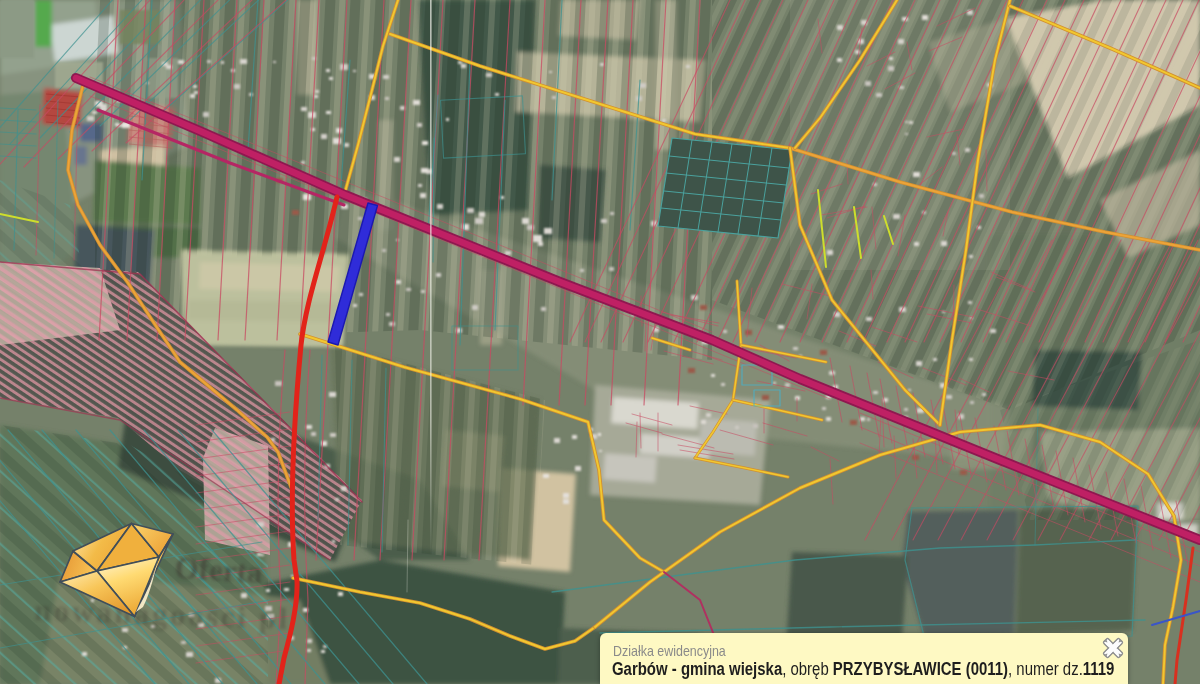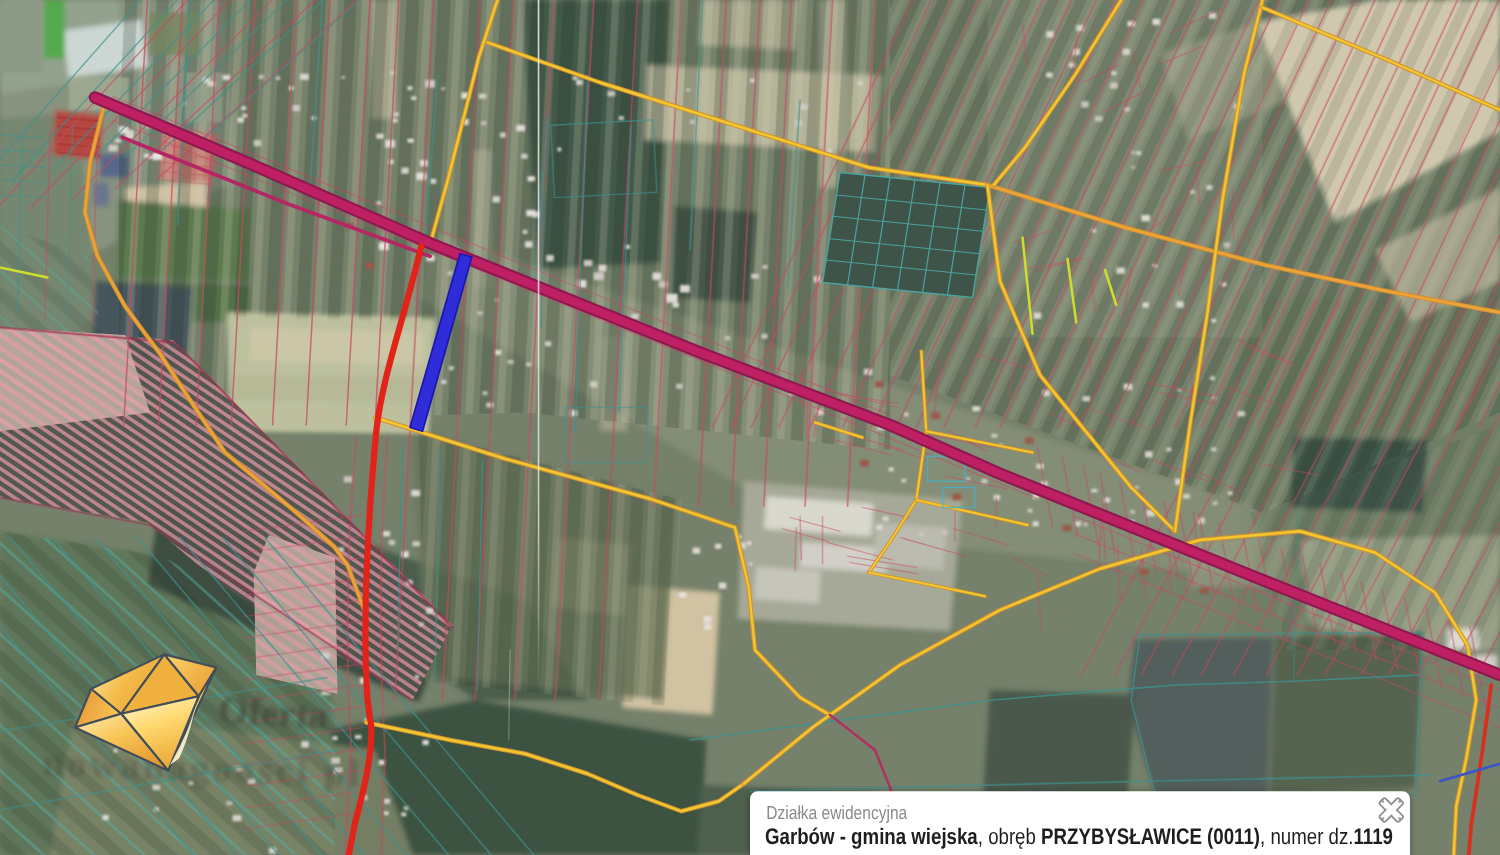--- a/index.html
+++ b/index.html
@@ -1,17 +1,17 @@
 <!DOCTYPE html>
 <html><head><meta charset="utf-8">
 <style>
 html,body{margin:0;padding:0;background:#75816a}
 body{width:1200px;height:684px;overflow:hidden;font-family:"Liberation Sans",sans-serif;position:relative}
 #map{position:absolute;left:0;top:0;filter:blur(0.5px)}
-.popup{position:absolute;left:600px;top:633px;width:528px;height:51px;background:#ffffff;border-radius:6px 6px 0 0;box-shadow:0 1px 5px rgba(0,0,0,0.35)}
+.popup{position:absolute;left:600px;top:633px;width:528px;height:51px;background:#fef9c3;border-radius:6px 6px 0 0;box-shadow:0 1px 5px rgba(0,0,0,0.35)}
 .p1{position:absolute;left:13px;top:9px;font-size:15px;color:#8a8a8a;transform:scaleX(0.83);transform-origin:0 0;white-space:nowrap}
 .p2{position:absolute;left:12px;top:26px;font-size:18px;color:#1e1e1e;transform:scaleX(0.83);transform-origin:0 0;white-space:nowrap}
 .closex{position:absolute;left:1100px;top:635px;width:26px;height:26px}
 </style></head>
 <body>
 
 <svg id="map" width="1200" height="684" viewBox="0 0 1200 684">
 
 <defs>
 <filter id="soft" x="-20%" y="-20%" width="140%" height="140%">

